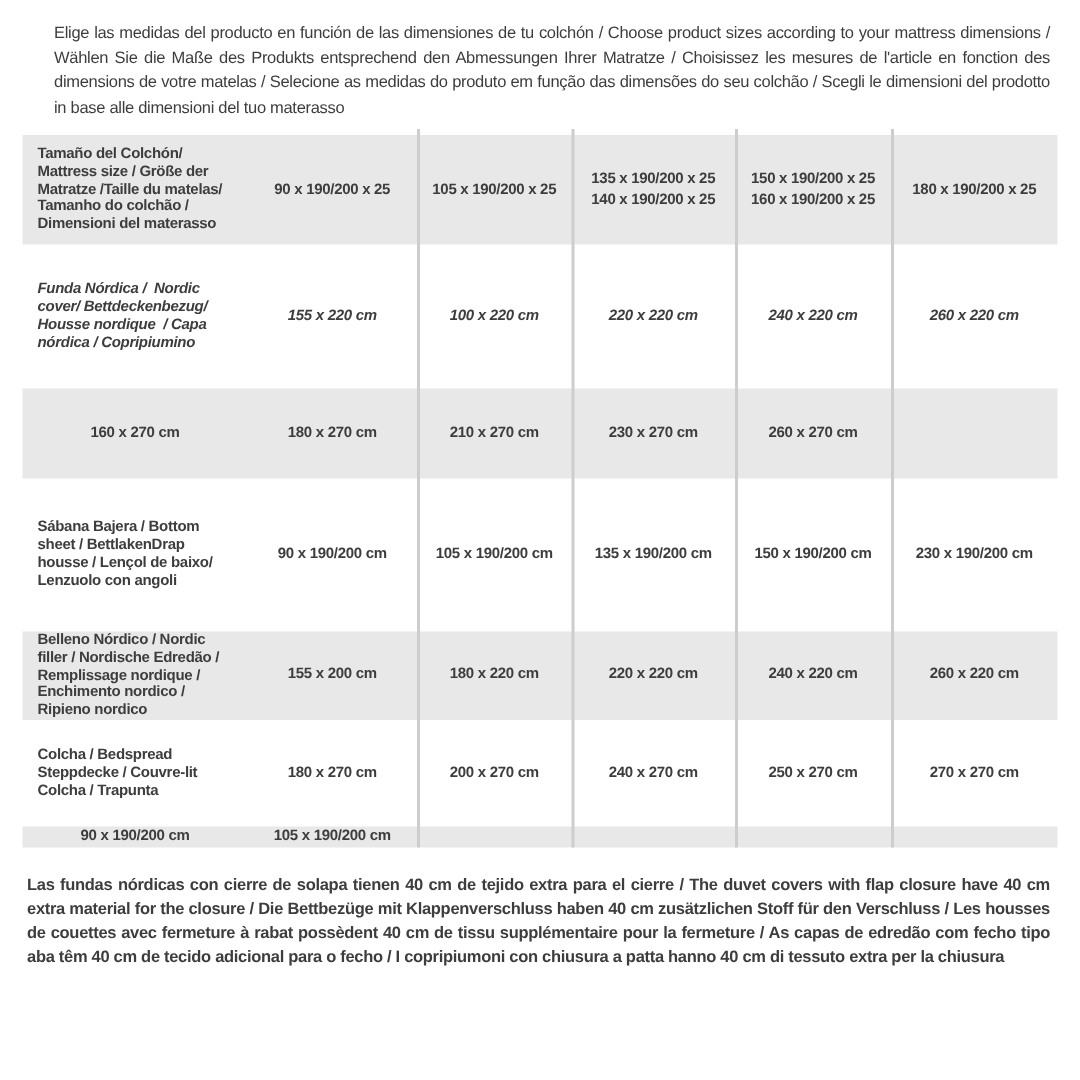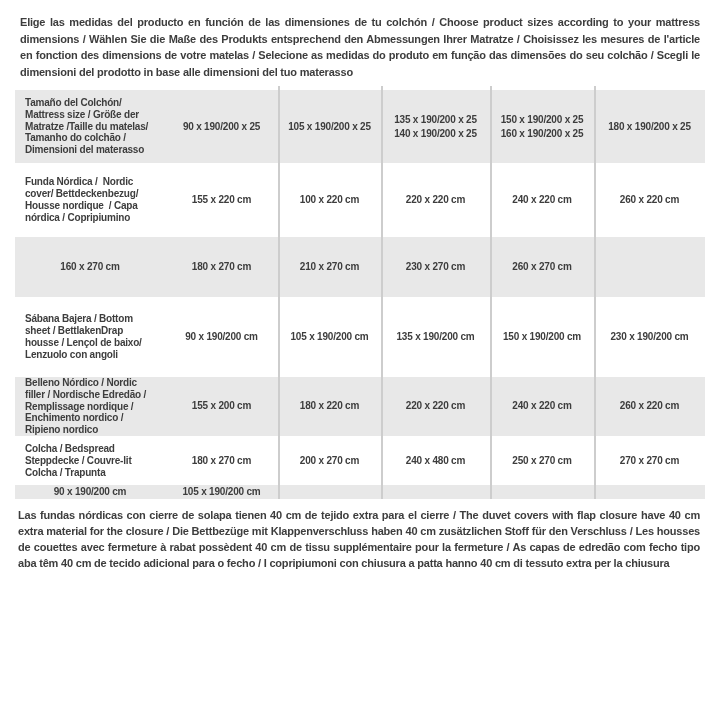--- a/index.html
+++ b/index.html
@@ -9,23 +9,23 @@
     height: 720px;
     background: #ffffff;
     font-family: "Liberation Sans", sans-serif;
     color: #3d3d3d;
     overflow: hidden;
     box-sizing: border-box;
   }
   *, *:before, *:after { box-sizing: border-box; }
 
   .header-text {
-    margin: 14px 20px 0 20px;
+    margin: 14px 20px 0 36px;
     font-size: 11px;
-    font-weight: bold;
+    font-weight: normal;
     line-height: 1.5;
     text-align: justify;
     letter-spacing: -0.2px;
     color: #3d3d3d;
   }
 
   .size-table {
     position: relative;
     margin: 10px 15px 0 15px;
     width: 690px;
@@ -41,31 +41,31 @@
   }
   .vline-1 { left: 263px; }
   .vline-2 { left: 366px; }
   .vline-3 { left: 475px; }
   .vline-4 { left: 579px; }
 
   .row {
     display: grid;
     grid-template-columns: 150px 113px 103px 109px 104px 111px;
     align-items: center;
-    margin-bottom: 7px;
+    margin-bottom: 18px;
   }
   .row:nth-child(odd) { background: #e8e8e8; }
   .row:nth-child(even) { background: #ffffff; }
 
   .row:nth-child(1) { min-height: 73px; }
   .row:nth-child(2) { min-height: 69px; }
   .row:nth-child(3) { min-height: 61px; }
   .row:nth-child(4) { min-height: 68px; }
   .row:nth-child(5) { min-height: 73px; }
-  .row:nth-child(6) { min-height: 60px; }
+  .row:nth-child(6) { min-height: 60px; font-style: italic; }
   .row:nth-child(7) { min-height: 60px; }
   .row:nth-child(8) { min-height: 66px; }
 
   .cell {
     font-weight: bold;
     letter-spacing: -0.2px;
   }
   .label {
     font-size: 10px;
     line-height: 1.18;
@@ -161,21 +161,21 @@
     <div class="cell val">260 x 220 cm</div>
   </div>
 
 
   <div class="row">
     <div class="cell label">Colcha / Bedspread
 Steppdecke / Couvre-lit
 Colcha / Trapunta</div>
     <div class="cell val">180 x 270 cm</div>
     <div class="cell val">200 x 270 cm</div>
-    <div class="cell val">240 x 480 cm</div>
+    <div class="cell val">240 x 270 cm</div>
     <div class="cell val">250 x 270 cm</div>
     <div class="cell val">270 x 270 cm</div>
   </div>
 
   <div class="row">
     <div class="cell val">90 x 190/200 cm</div>
     <div class="cell val">105 x 190/200 cm</div>
     <div class="cell val"></div>
     <div class="cell val"></div>
     <div class="cell val"></div>

